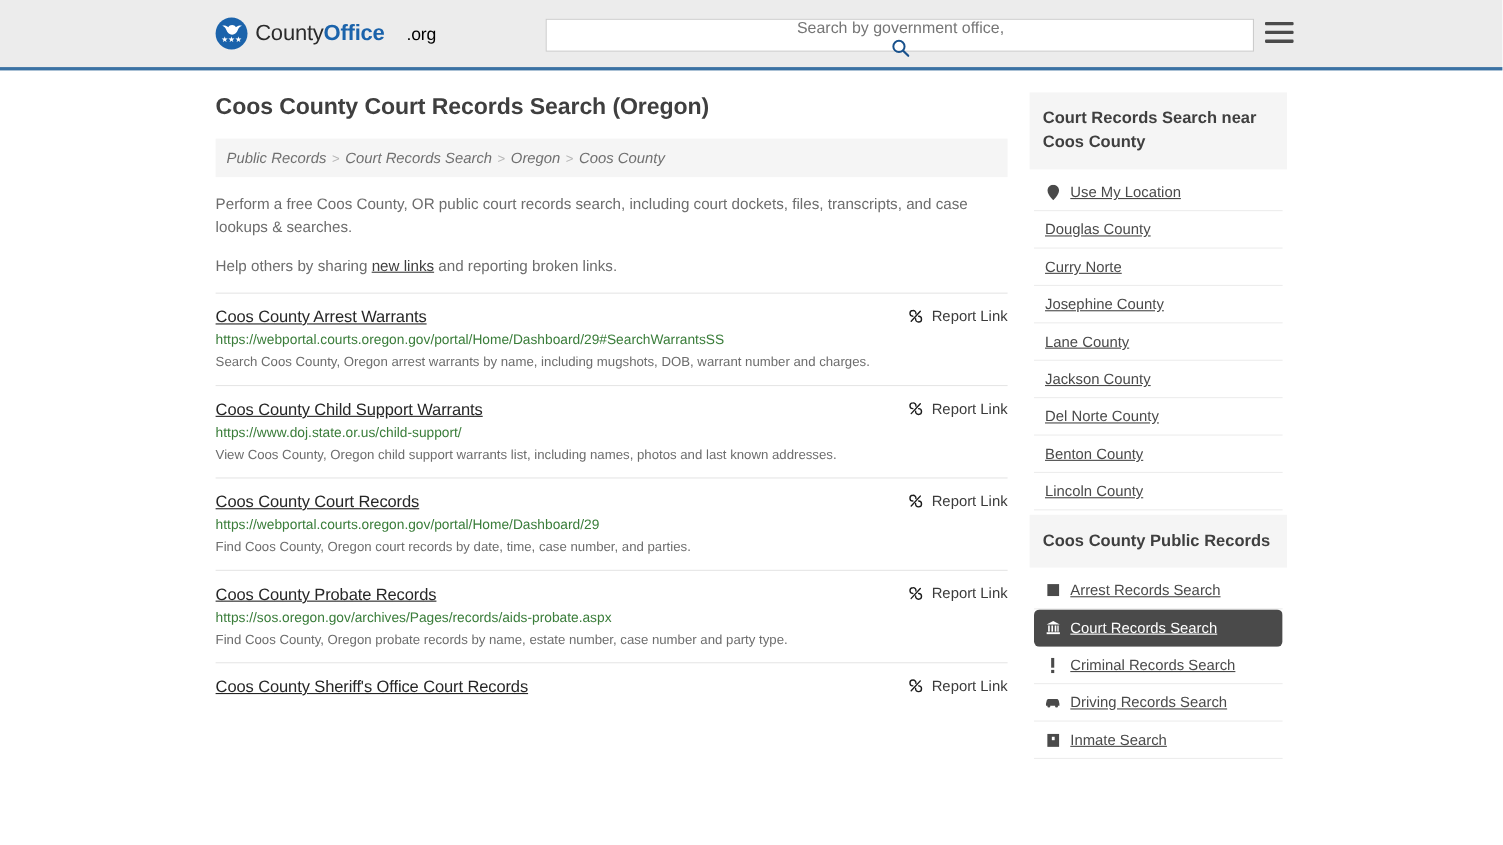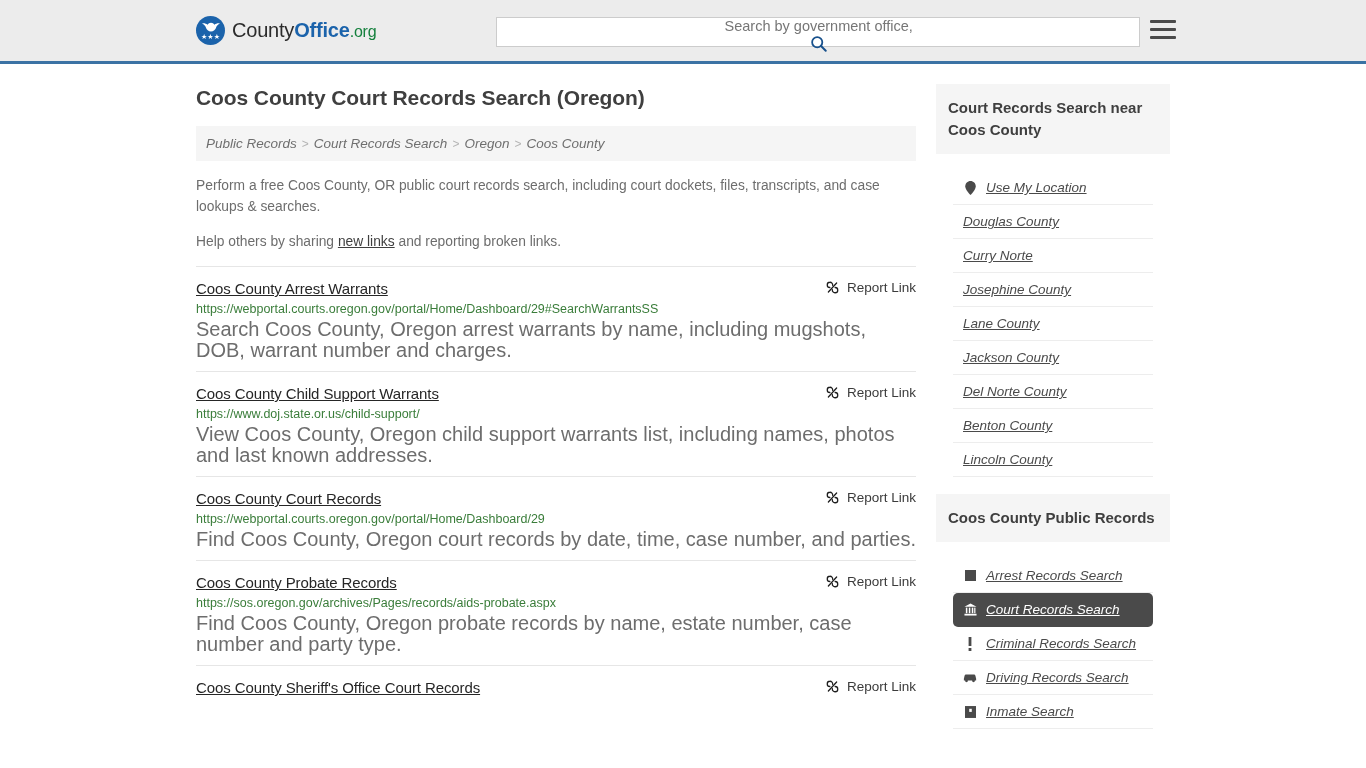--- a/index.html
+++ b/index.html
@@ -49,21 +49,21 @@
     letter-spacing: 0px;
     line-height: 7px;
   }
   .logo-text {
     font-size: 20px;
     color: #2b2b2b;
     letter-spacing: -0.2px;
     white-space: nowrap;
   }
   .logo-text .bold { font-weight: bold; color: #1b63ab; }
-  .logo-text .org { color: #15803d; font-size: 16px; }
+  .logo-text .org { color: #000000; font-size: 16px; margin-left: 20px; }
 
   .search-wrap {
     position: absolute;
     left: 496px;
     top: 17px;
     width: 644px;
     height: 30px;
     background: #ffffff;
     border: 1px solid #ccc;
     display: flex;
@@ -177,37 +177,37 @@
     white-space: nowrap;
     padding-left: 16px;
   }
   .result-url {
     font-size: 12.5px;
     color: #3a7d3a;
     margin-top: 5px;
     word-break: break-all;
   }
   .result-desc {
-    font-size: 20px;
+    font-size: 12px;
     line-height: 21px;
     color: #6d6d6d;
     margin-top: 3px;
   }
 
   
   .side-box { margin-bottom: 4px; }
   .side-head {
     background: #f5f5f5;
     padding: 13px 12px;
     font-size: 15px;
     font-weight: bold;
     color: #3f3f3f;
     line-height: 22px;
   }
-  .side-list { padding: 0; margin: 17px; list-style: none; font-style: italic; }
+  .side-list { padding: 0; margin: 4px; list-style: none; }
   .side-item {
     border-bottom: 1px solid #ededed;
     padding: 9px 10px;
     display: flex;
     align-items: center;
     gap: 9px;
     font-size: 13.5px;
     cursor: pointer;
   }
   .side-item a,

